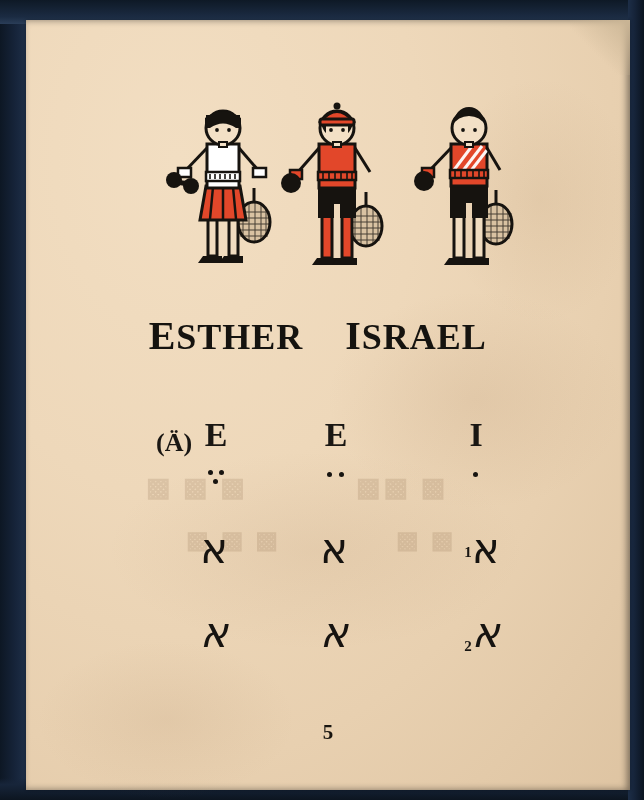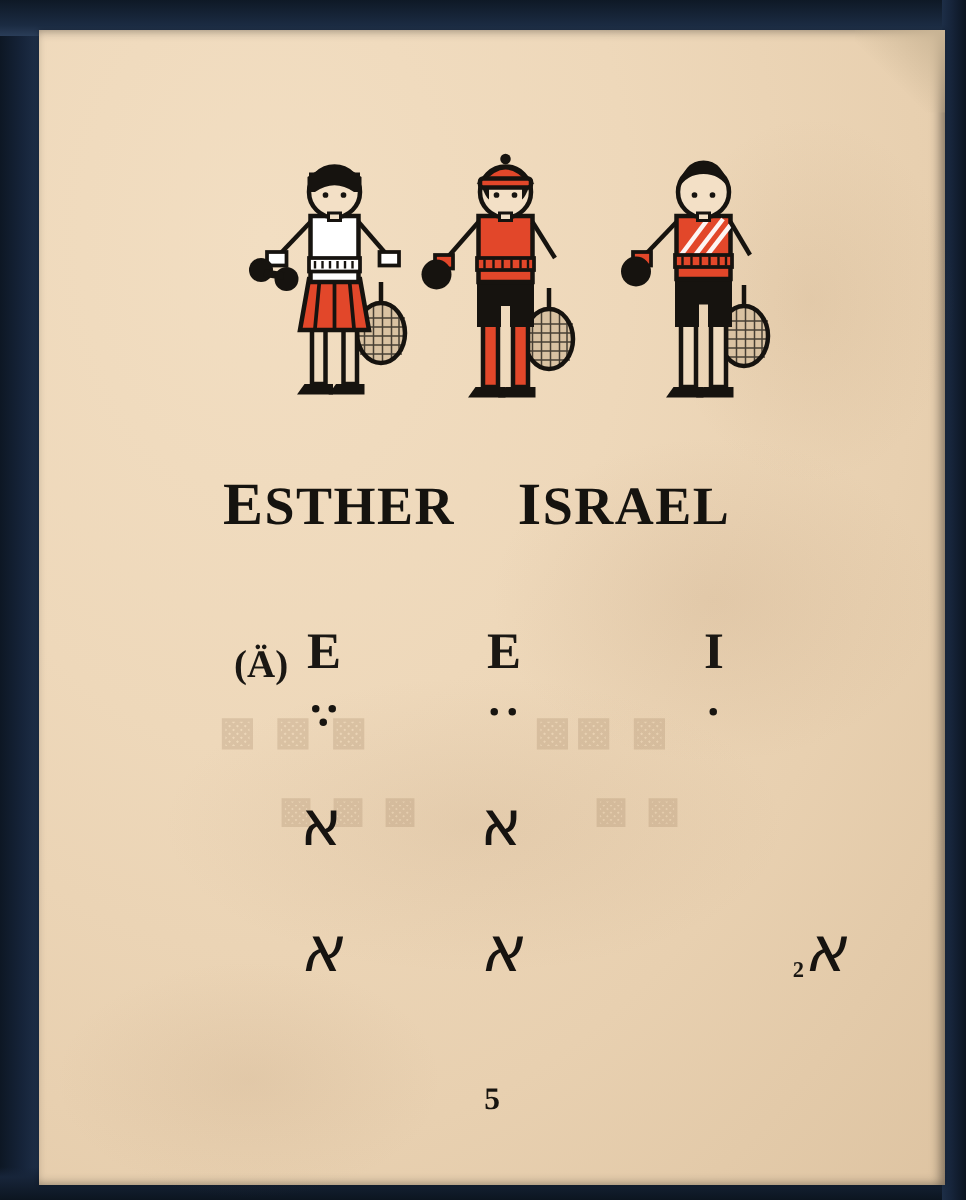--- a/index.html
+++ b/index.html
@@ -394,30 +394,33 @@
       </div>
     </div>
 
     <div class="row heb-row1">
       <div class="cell" style="width:120px; margin-left:128px;">
         <span class="heb">א</span>
       </div>
       <div class="cell" style="width:120px;">
         <span class="heb">א</span>
       </div>
+      <div class="cell" style="width:170px;">
+        <span class="heb">א</span><span class="footnote-num" style="margin-left:6px; vertical-align:super;">1</span>
+      </div>
     </div>
 
     <div class="row heb-row2">
       <div class="cell" style="width:120px; margin-left:128px;">
         <span class="heb" style="font-style:italic;">א</span>
       </div>
       <div class="cell" style="width:120px;">
         <span class="heb" style="font-style:italic;">א</span>
       </div>
-      <div class="cell" style="width:170px;text-align:right;">
+      <div class="cell" style="width:170px;">
         <span class="heb" style="font-style:italic;">א</span><span class="footnote-num" style="margin-left:6px; vertical-align:sub;">2</span>
       </div>
     </div>
 
     <div class="pagenum">5</div>
 
   </div>
 </div>
 
 </body></html>

